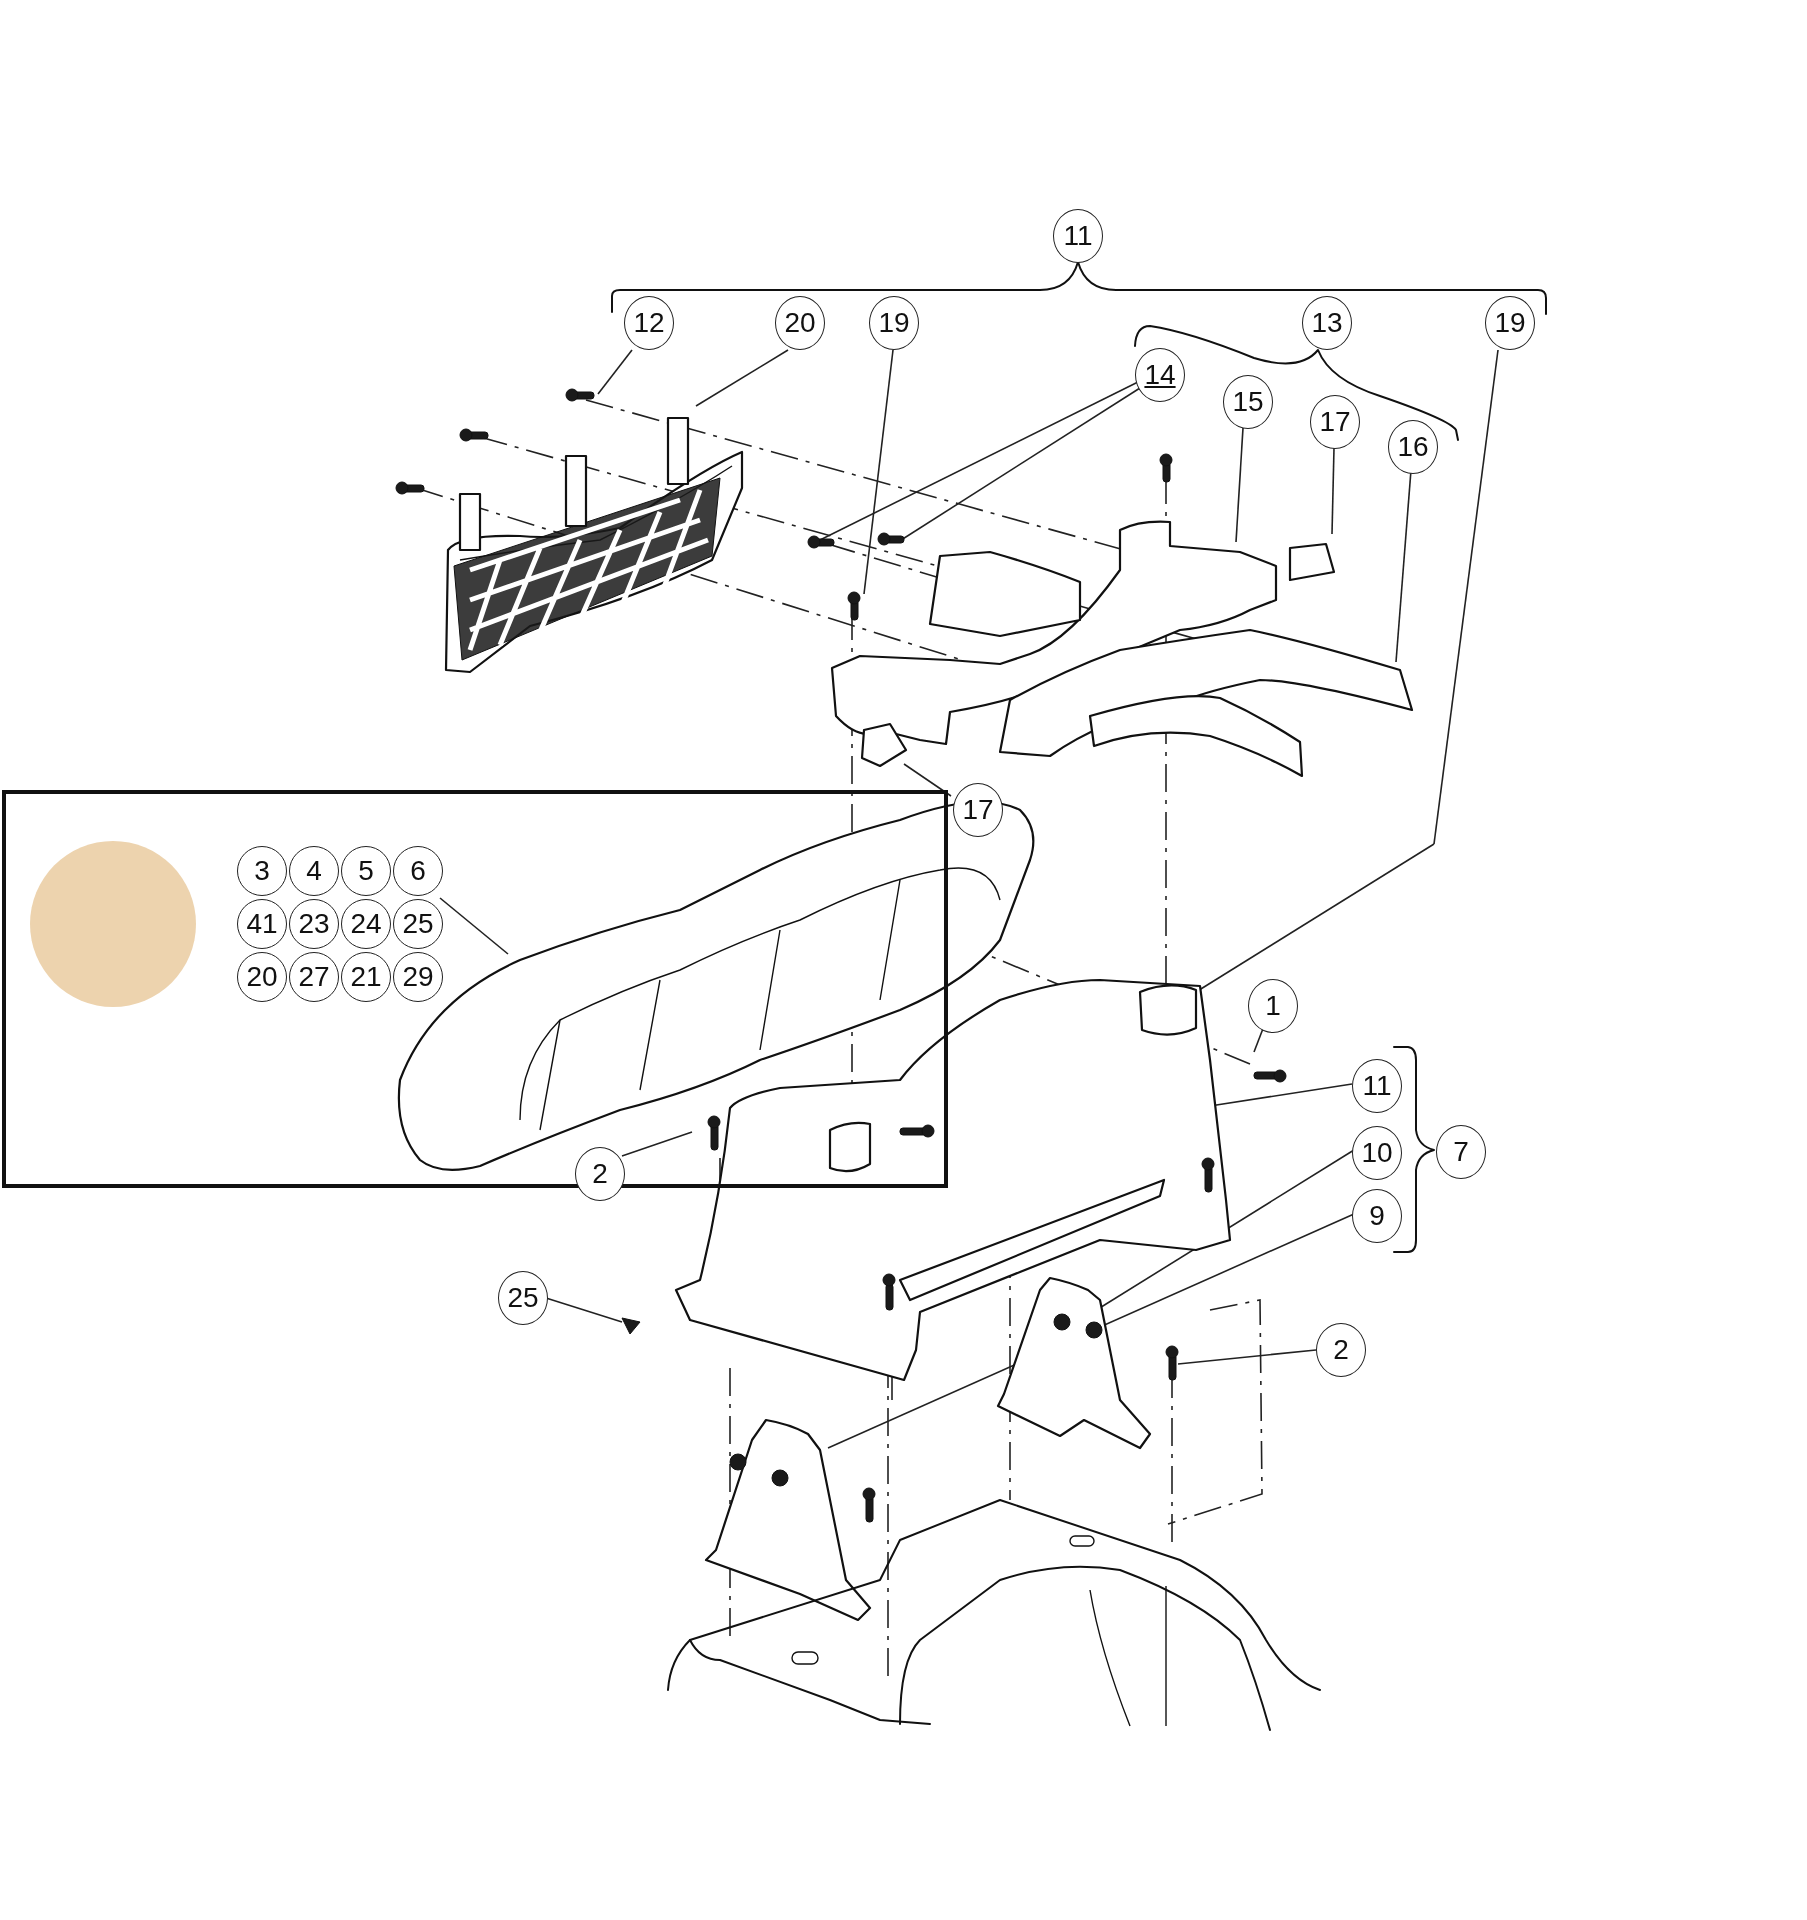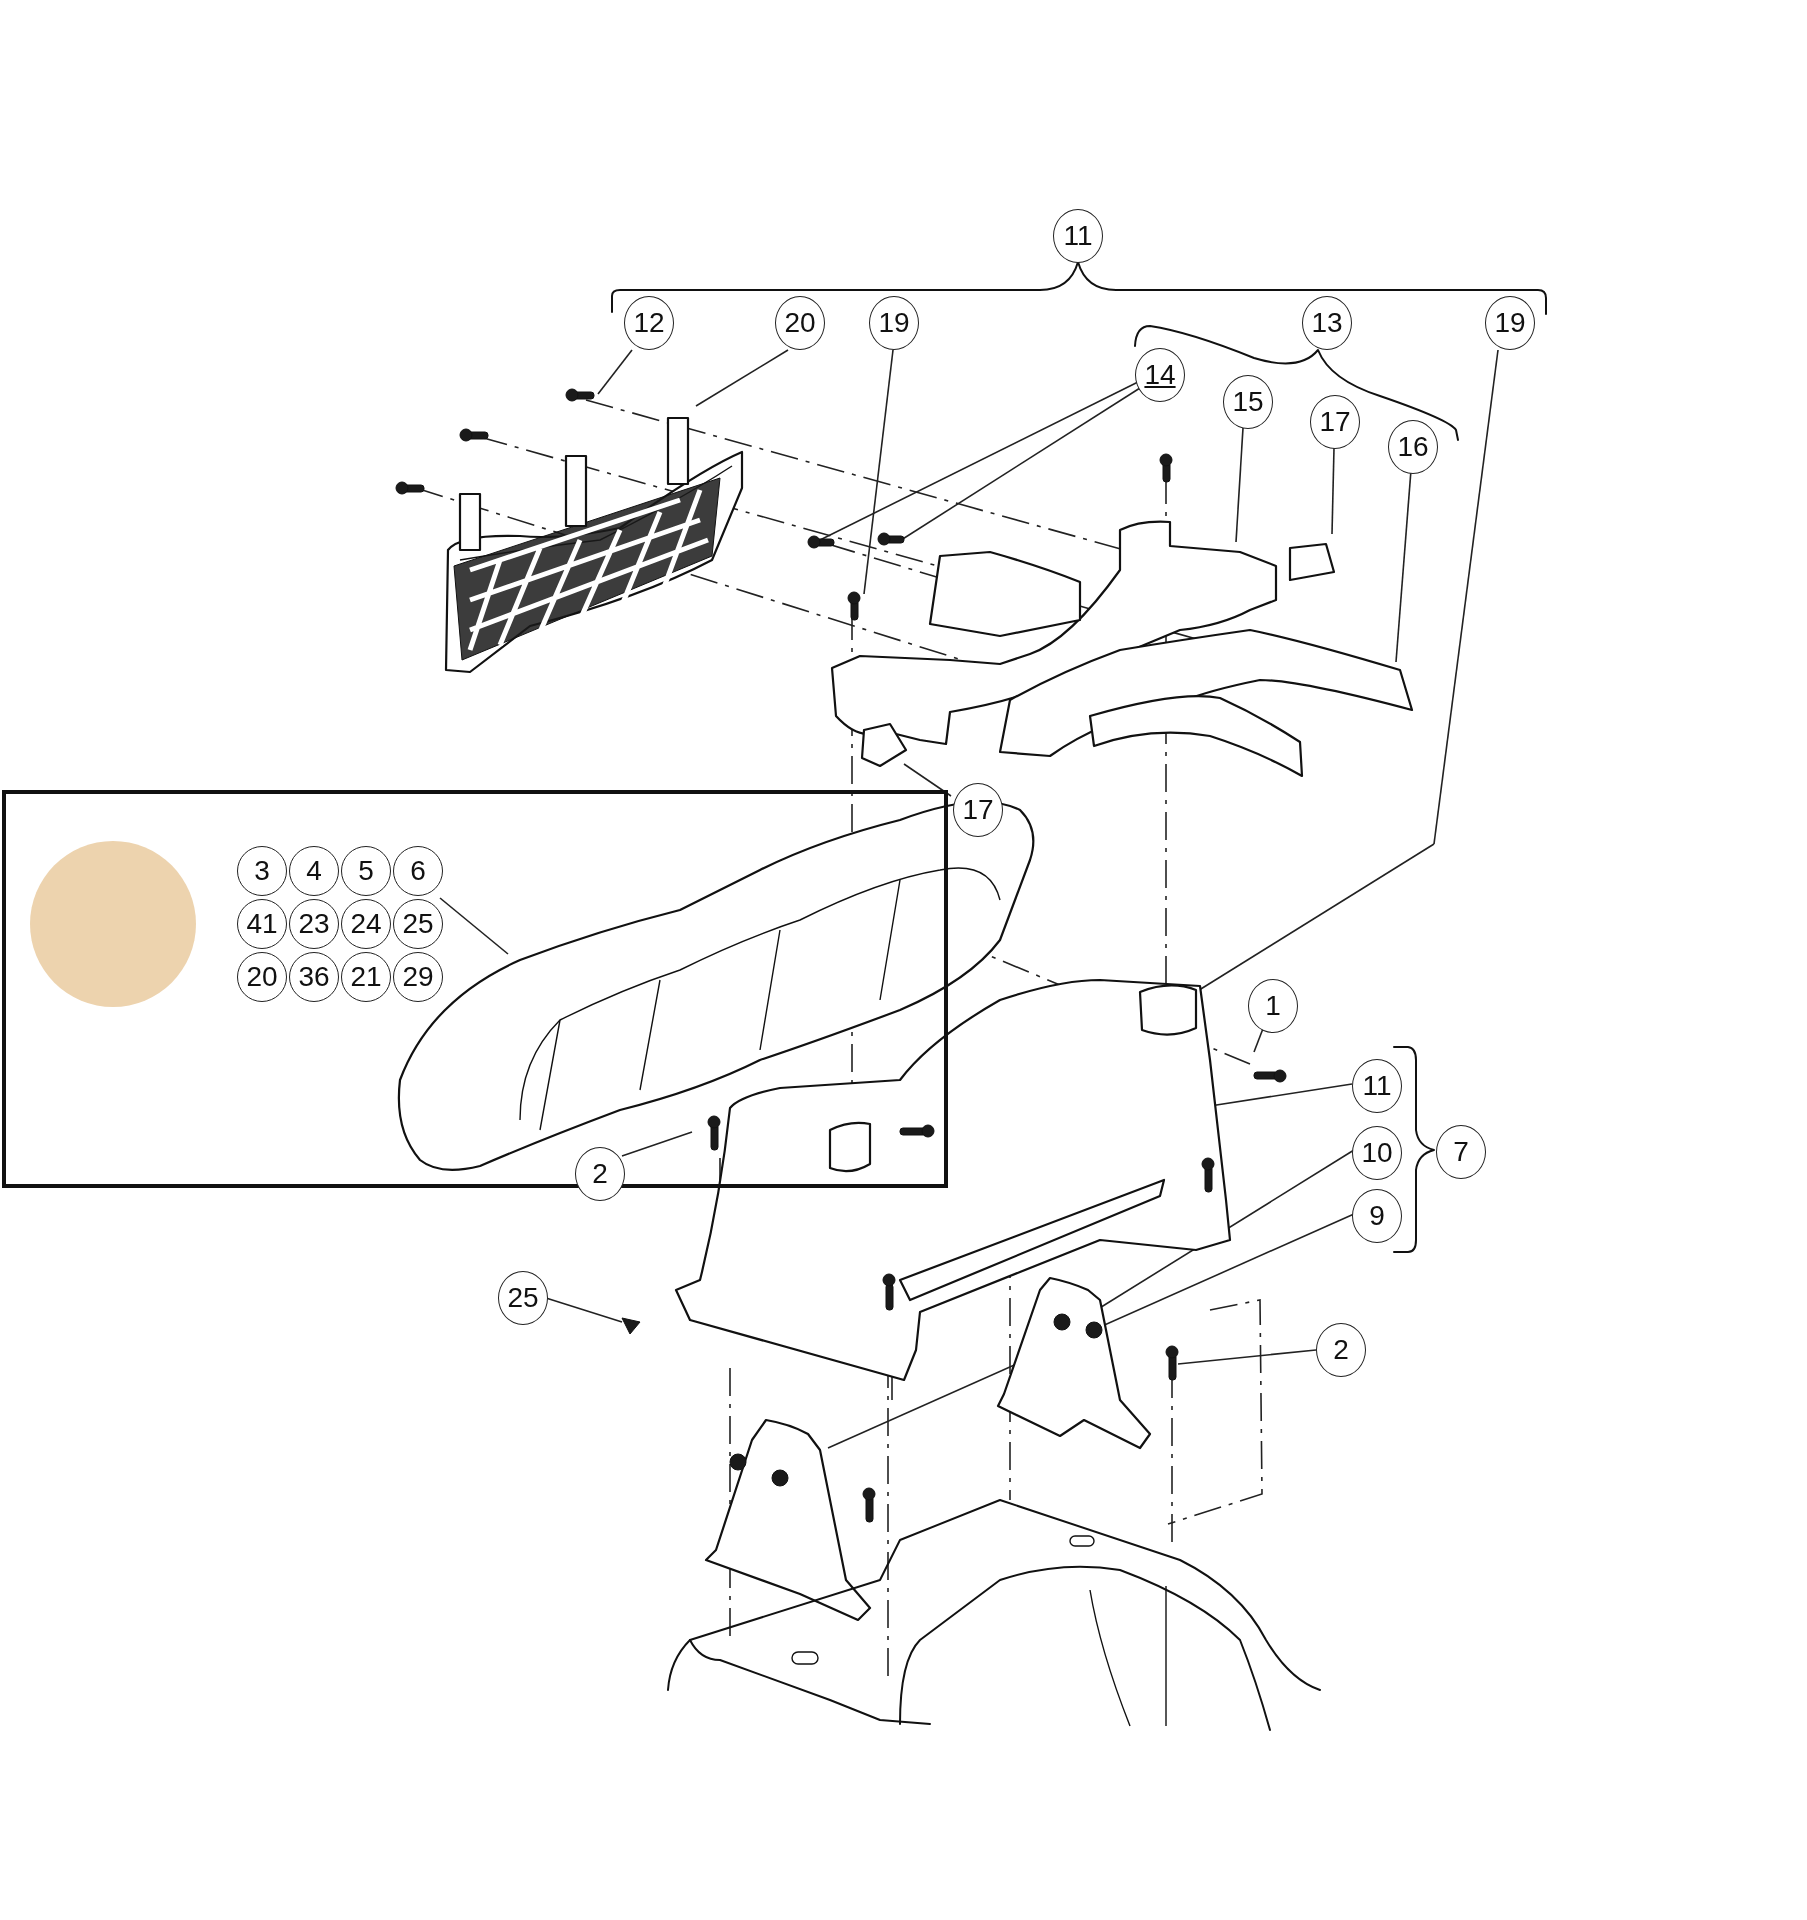--- a/index.html
+++ b/index.html
@@ -171,21 +171,21 @@
 <div>
   <div class="callout" style="left:237px;top:846px;">3</div>
   <div class="callout" style="left:289px;top:846px;">4</div>
   <div class="callout" style="left:341px;top:846px;">5</div>
   <div class="callout" style="left:393px;top:846px;">6</div>
   <div class="callout" style="left:237px;top:899px;">41</div>
   <div class="callout" style="left:289px;top:899px;">23</div>
   <div class="callout" style="left:341px;top:899px;">24</div>
   <div class="callout" style="left:393px;top:899px;">25</div>
   <div class="callout" style="left:237px;top:952px;">20</div>
-  <div class="callout" style="left:289px;top:952px;">36</div>
+  <div class="callout" style="left:289px;top:952px;">27</div>
   <div class="callout" style="left:341px;top:952px;">21</div>
   <div class="callout" style="left:393px;top:952px;">29</div>
 </div>
 
 <div class="callout tall" style="left:1053px;top:209px;">11</div>
 <div class="callout tall" style="left:624px;top:296px;">12</div>
 <div class="callout tall" style="left:775px;top:296px;">20</div>
 <div class="callout tall" style="left:869px;top:296px;">19</div>
 <div class="callout tall" style="left:1302px;top:296px;">13</div>
 <div class="callout tall" style="left:1485px;top:296px;">19</div>

